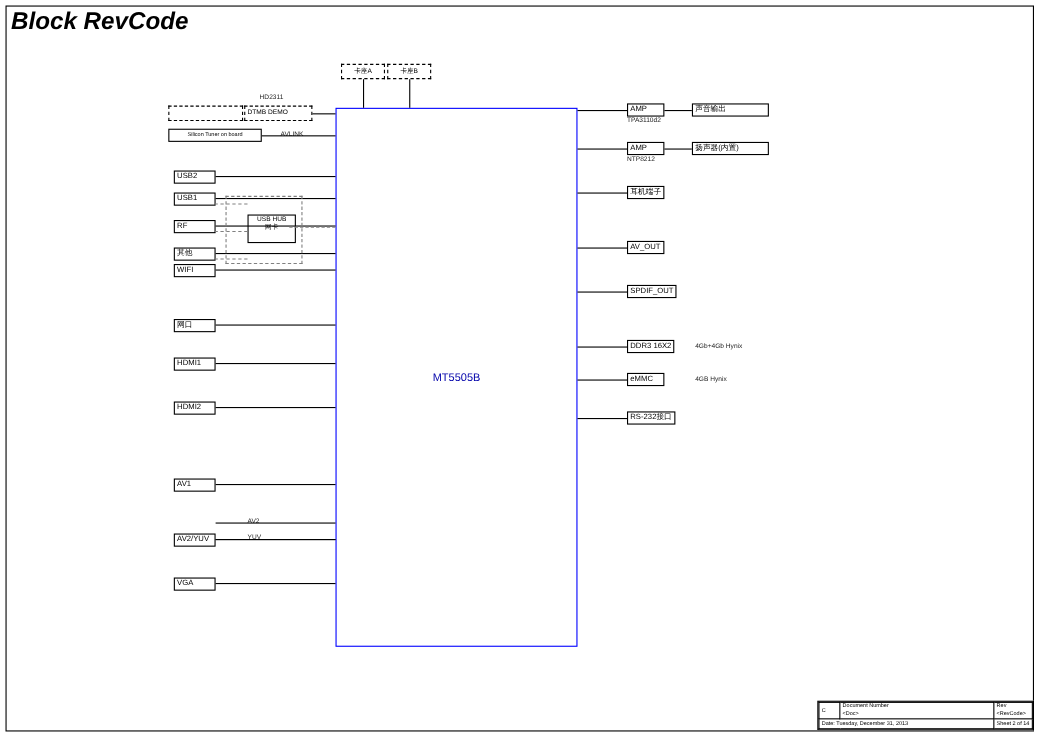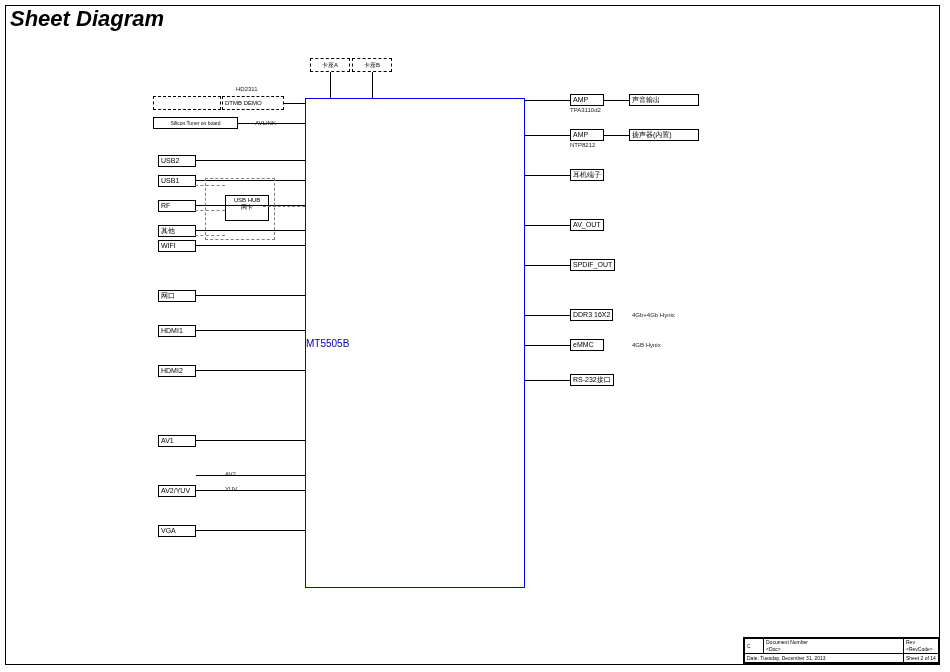--- a/index.html
+++ b/index.html
@@ -26,20 +26,21 @@
     font-style: italic;
   }
   .main-chip {
     position: absolute;
     border: 1px solid #00f;
     box-sizing: border-box;
     text-align: center;
     font-size: 10px;
     display: flex;
     align-items: center;
+    justify-content: center;
     color: #0000aa;
   }
   .box {
     position: absolute;
     border: 1px solid #000;
     box-sizing: border-box;
     font-size: 7px;
     line-height: 8px;
     padding: 1px 2px;
     background: #fff;
@@ -106,21 +107,21 @@
   .dash-line {
     position: absolute;
     border-top: 1px dashed #808080;
     height: 0;
   }
 </style>
 </head>
 <body>
 
 <div class="page-border"></div>
-<div class="title">Sheet Diagram</div>
+<div class="title">Block RevCode</div>
 
 <div id="main-chip" class="main-chip" style="left: 305px; top: 98px; width: 220px; height: 490px;">
   <span>MT5505B</span>
 </div>
 
 <div id="top-small-container">
     <div class="dbox" style="left: 310px; top: 58px; width: 40px; height: 14px; justify-content: center;">卡座A</div>
     <div style="position: absolute; left: 330px; top: 72px; width: 1px; height: 26px; background: rgb(0, 0, 0);"></div>
     <div class="dbox" style="left: 352px; top: 58px; width: 40px; height: 14px; justify-content: center;">卡座B</div>
     <div style="position: absolute; left: 372px; top: 72px; width: 1px; height: 26px; background: rgb(0, 0, 0);"></div>

